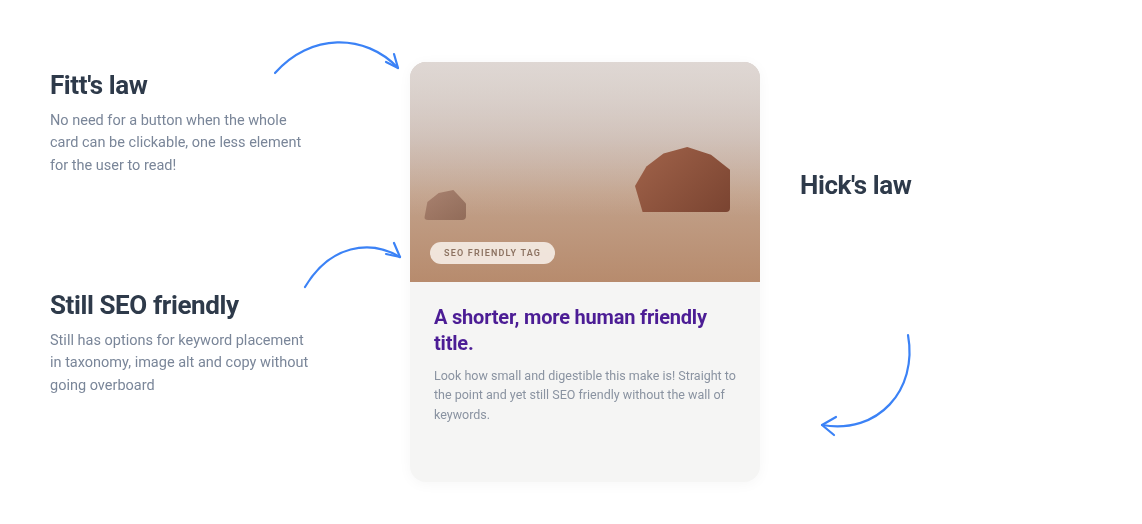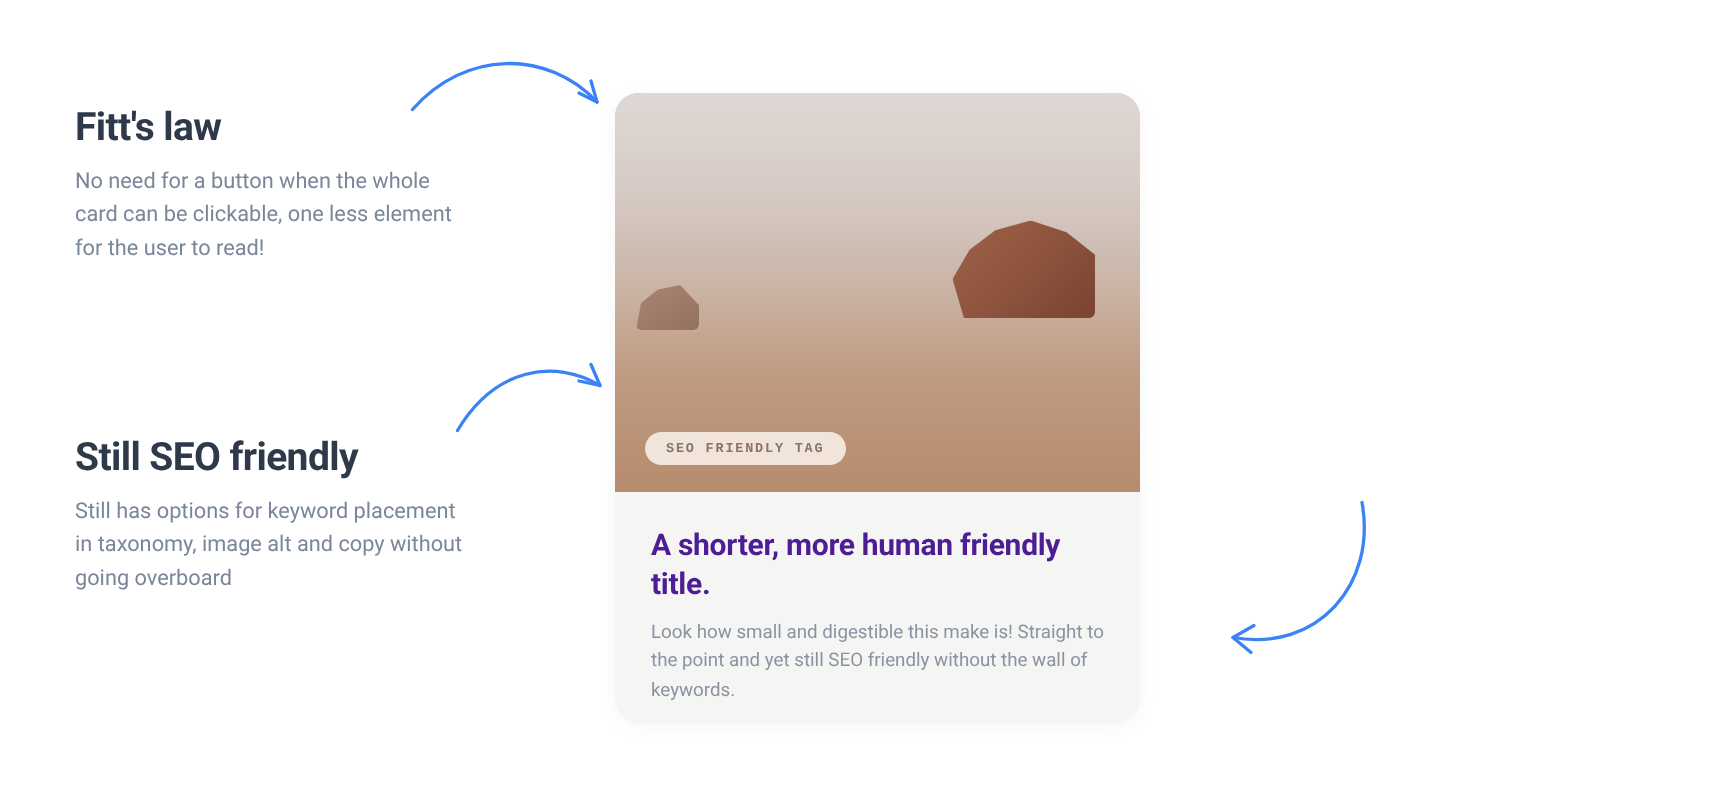--- a/index.html
+++ b/index.html
@@ -46,24 +46,23 @@
     width: 350px;
     height: 420px;
     border-radius: 16px;
     overflow: hidden;
     background: #f5f5f4;
     box-shadow: 0 2px 14px rgba(0,0,0,0.04);
   }
   .card-image {
     position: relative;
     width: 100%;
-    height: 266px;
+    height: 220px;
     background: linear-gradient(180deg,#d1c7c3 0%, #c7b3a8 35%, #c2a18a 60%, #b78b6d 100%);
     overflow: hidden;
-    font-family: Liberation Mono, monospace;
   }
   .rock {
     position: absolute;
     border-radius: 4px;
   }
   .rock.big {
     right: 30px;
     top: 85px;
     width: 95px;
     height: 65px;
@@ -129,20 +128,21 @@
     <h2>Fitt's law</h2>
     <p>No need for a button when the whole card can be clickable, one less element for the user to read!</p>
   </div>
 
   <div class="annotation anno-seo">
     <h2>Still SEO  friendly</h2>
     <p>Still has options for keyword placement in taxonomy, image alt and copy without going overboard</p>
   </div>
 
   <div class="annotation anno-hicks">
+    <h2>Hick's law</h2>
   </div>
 
   <div class="card">
     <div class="card-image">
       <div class="haze"></div>
       <div class="rock small"></div>
       <div class="rock big"></div>
       <div class="tag">SEO FRIENDLY TAG</div>
     </div>
     <div class="card-body">

